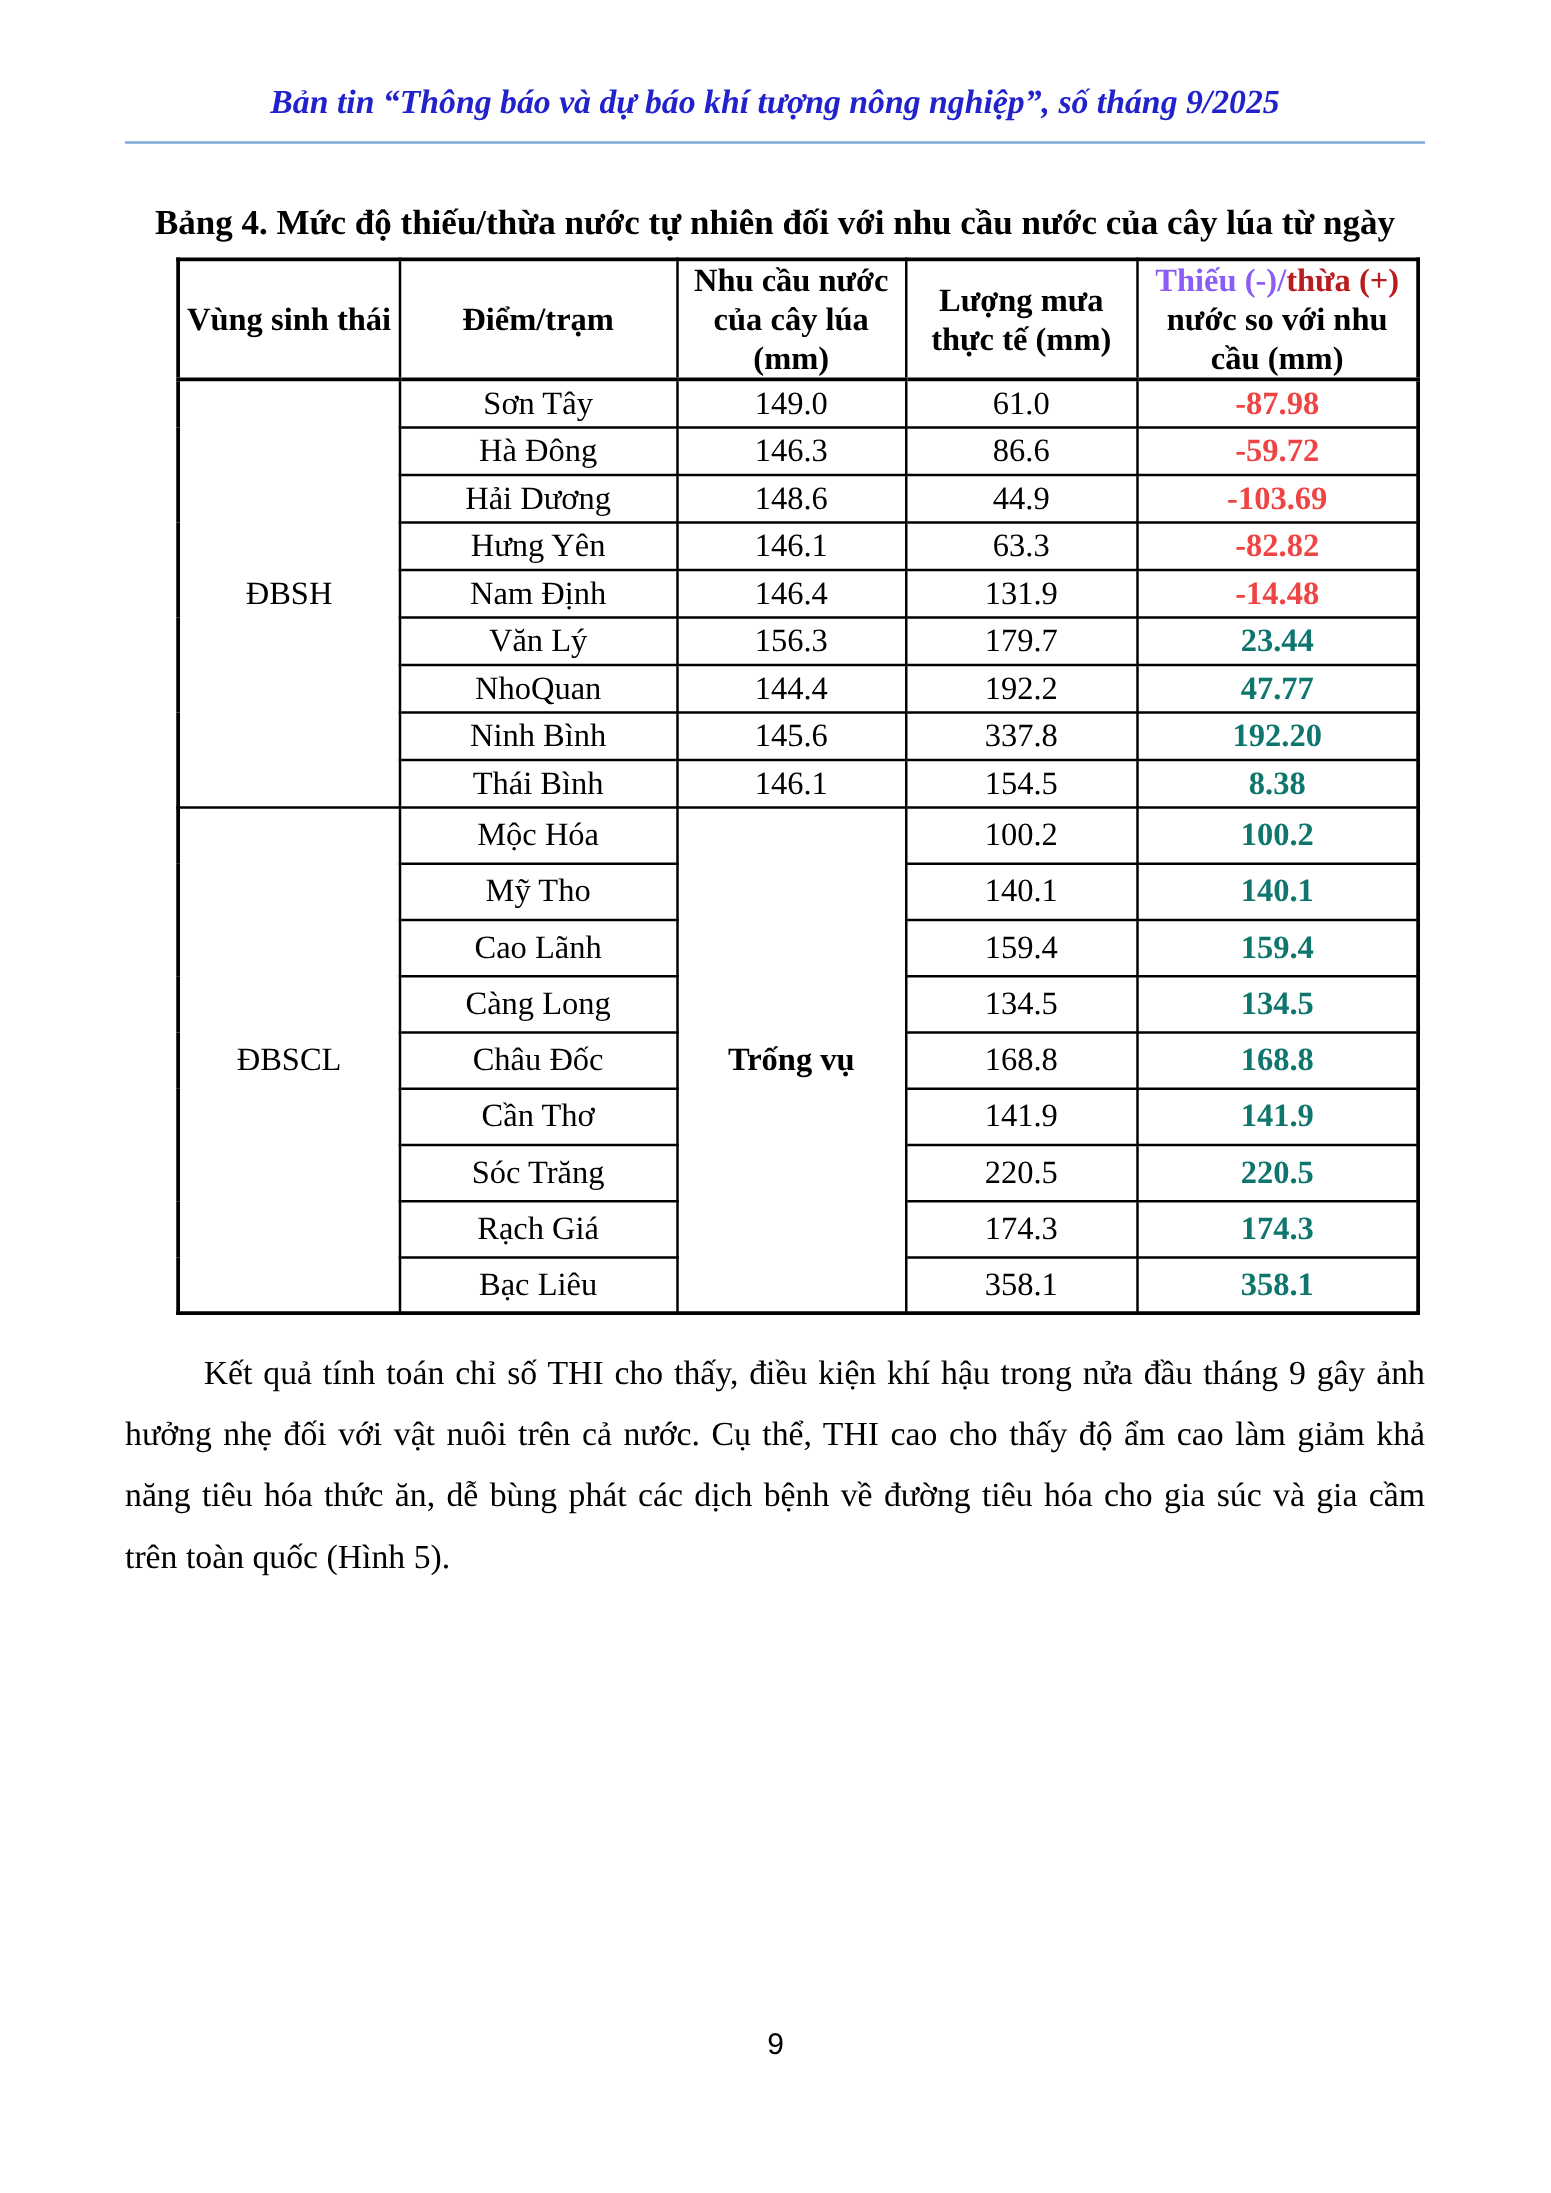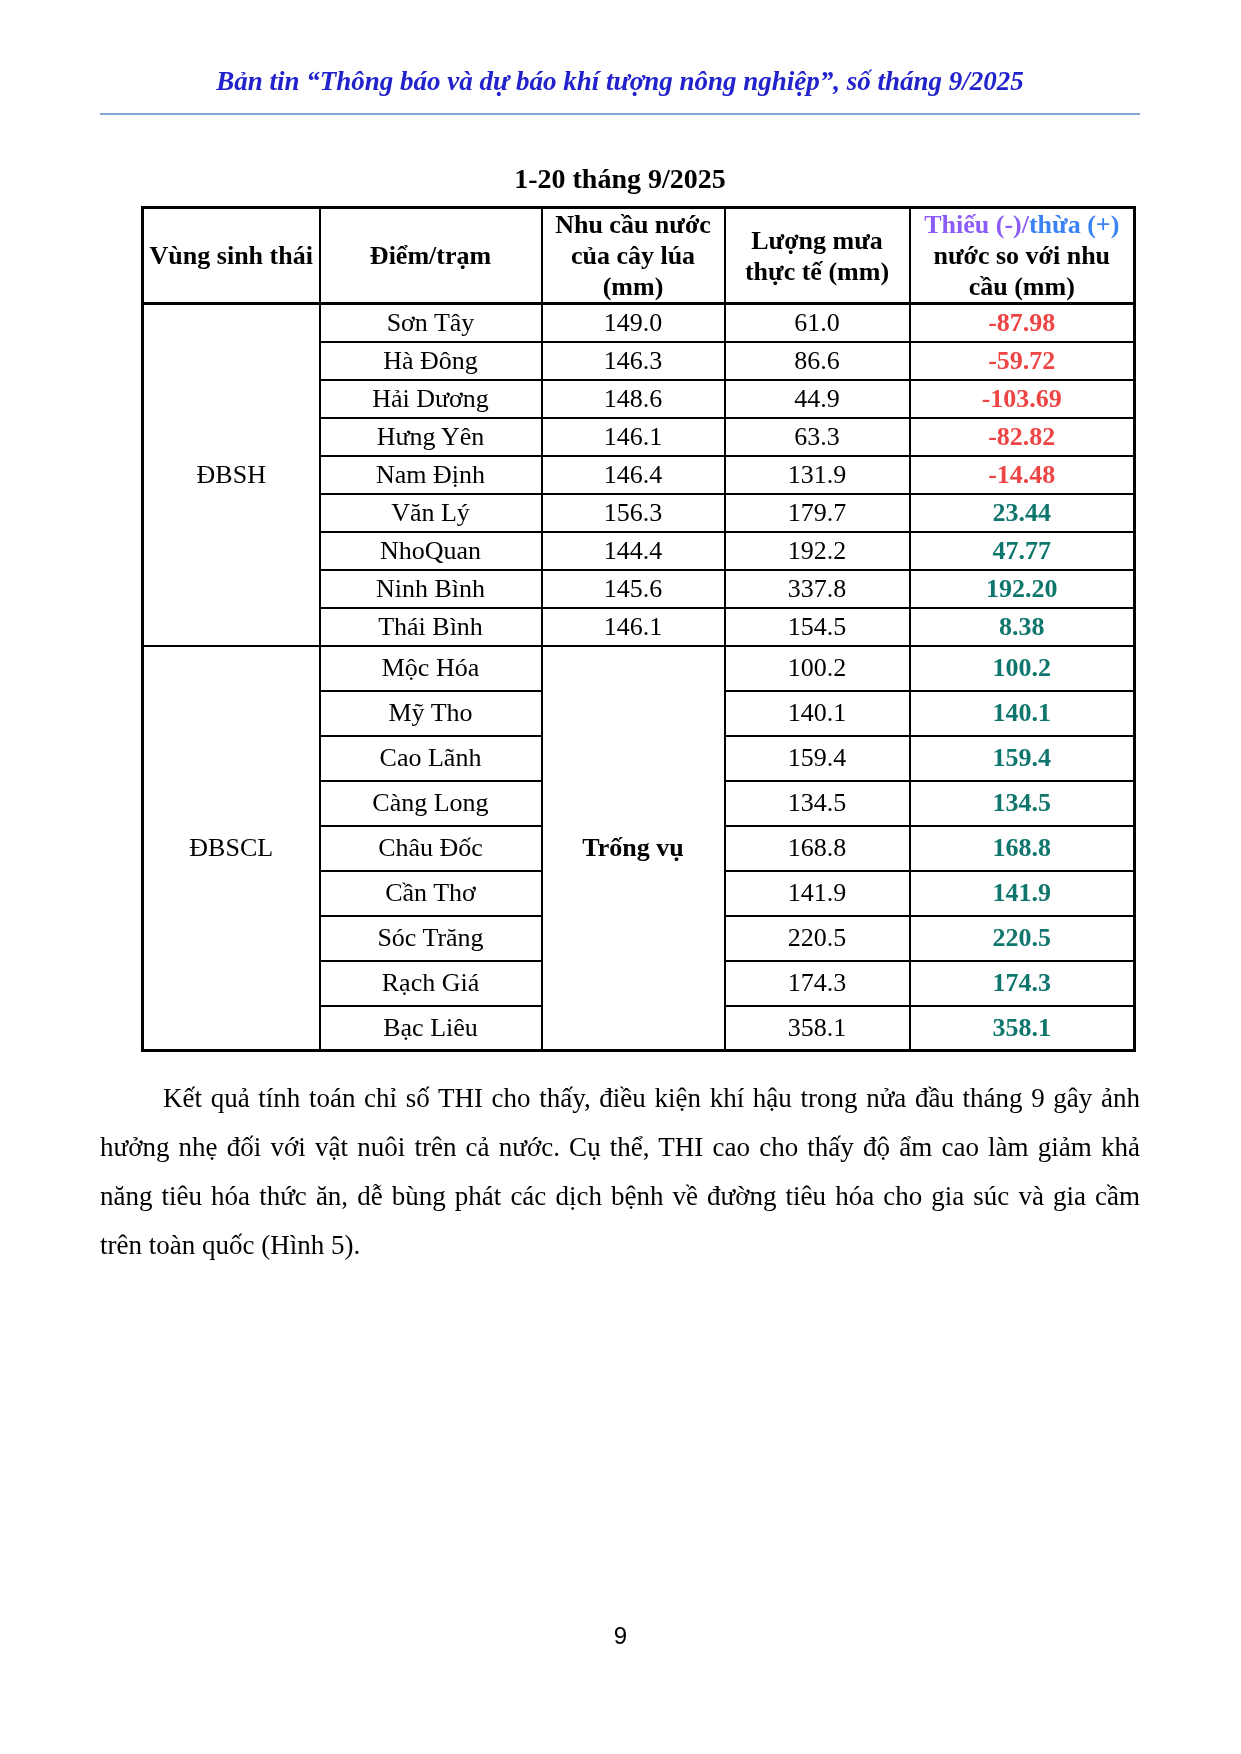--- a/index.html
+++ b/index.html
@@ -66,21 +66,21 @@
     font-weight: bold;
     height: 95px;
     line-height: 31px;
     border-bottom: 3px solid #000;
   }
   tr.row-dbsh td { height: 38px; }
   tr.row-dbscl td { height: 45px; }
   td.region-cell { font-weight: normal; }
   td.merged-demand { font-weight: bold; }
   .hdr-red { color: #8b5cf6; }
-  .hdr-blue { color: #3b82f6; }
+  .hdr-blue { color: #b91c1c; }
   td.balance { font-weight: bold; }
   td.balance.neg { color: #ef4444; }
   td.balance.pos { color: #0f766e; }
   
   .section-heading {
     margin-top: 62px;
     font-weight: bold;
     font-size: 28px;
   }
   .body-paragraph {
@@ -104,21 +104,21 @@
 </style>
 </head>
 <body>
 
 <div class="page">
 
   <div class="running-header">Bản tin “Thông báo và dự báo khí tượng nông nghiệp”, số tháng 9/2025</div>
   <hr class="header-rule">
 
   <div class="table-title">
-    <div>1-20 tháng 9/2025</div>
+    <div>Bảng 4. Mức độ thiếu/thừa nước tự nhiên đối với nhu cầu nước của cây lúa từ ngày</div>
   </div>
 
   <table class="water-table">
     <colgroup>
         <col class="c1">
         <col class="c2">
         <col class="c3">
         <col class="c4">
         <col class="c5">
       </colgroup>

